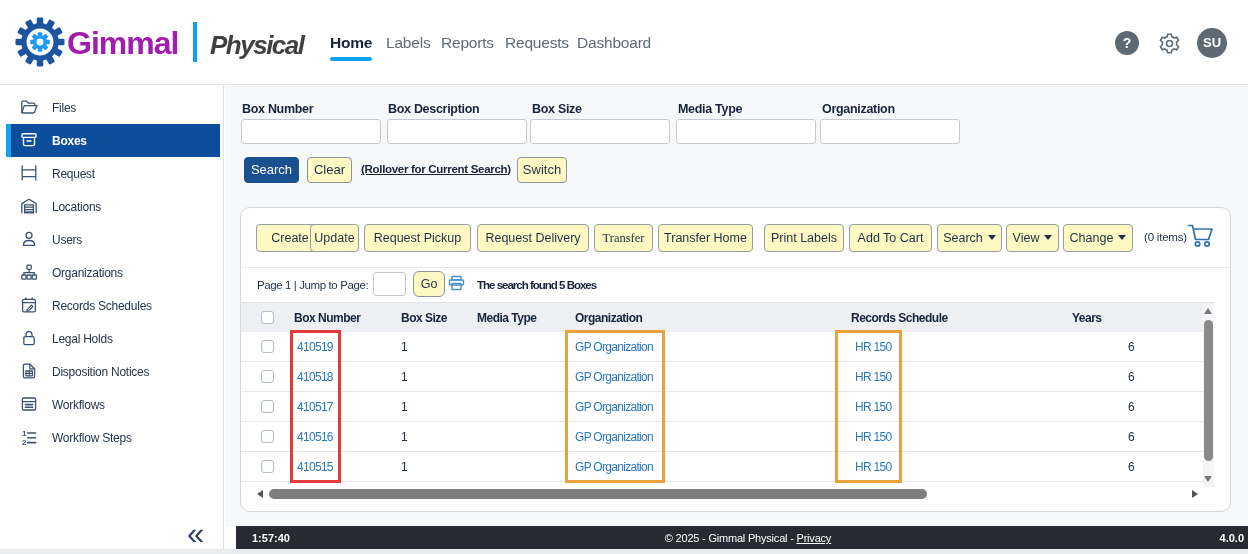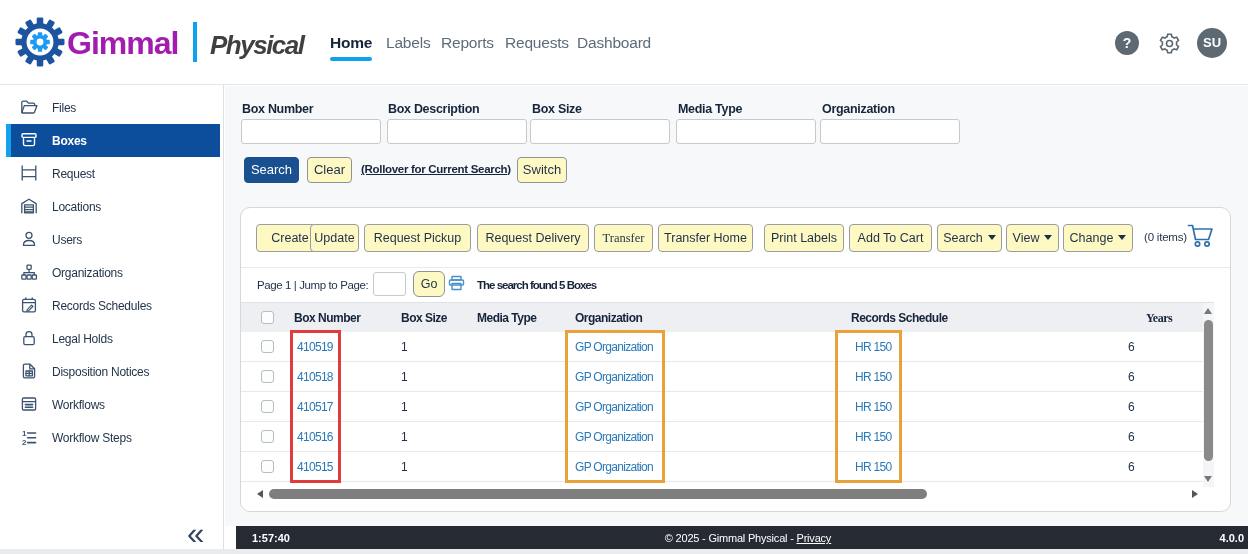--- a/index.html
+++ b/index.html
@@ -277,21 +277,21 @@
     <div id="foundtext">The search found 5 Boxes</div>
 
     <div id="tablewrap">
       <div id="thead">
         <div class="cb"></div>
         <div class="th" style="left:53px;">Box Number</div>
         <div class="th" style="left:160px;">Box Size</div>
         <div class="th" style="left:236px;">Media Type</div>
         <div class="th" style="left:334px;">Organization</div>
         <div class="th" style="left:610px;">Records Schedule</div>
-        <div class="th" style="left:905px;font-family:Liberation Serif, serif;">Years</div>
+        <div class="th" style="left:831px;">Years</div>
       </div>
       <div class="row" style="top:29px;">
         <div class="cb"></div>
         <div class="cell link" style="left:56px;">410519</div>
         <div class="cell" style="left:160px;">1</div>
         <div class="cell link" style="left:334px;">GP Organization</div>
         <div class="cell link" style="left:614px;">HR 150</div>
         <div class="cell" style="left:887px;">6</div>
       </div>
       <div class="row" style="top:59px;">

